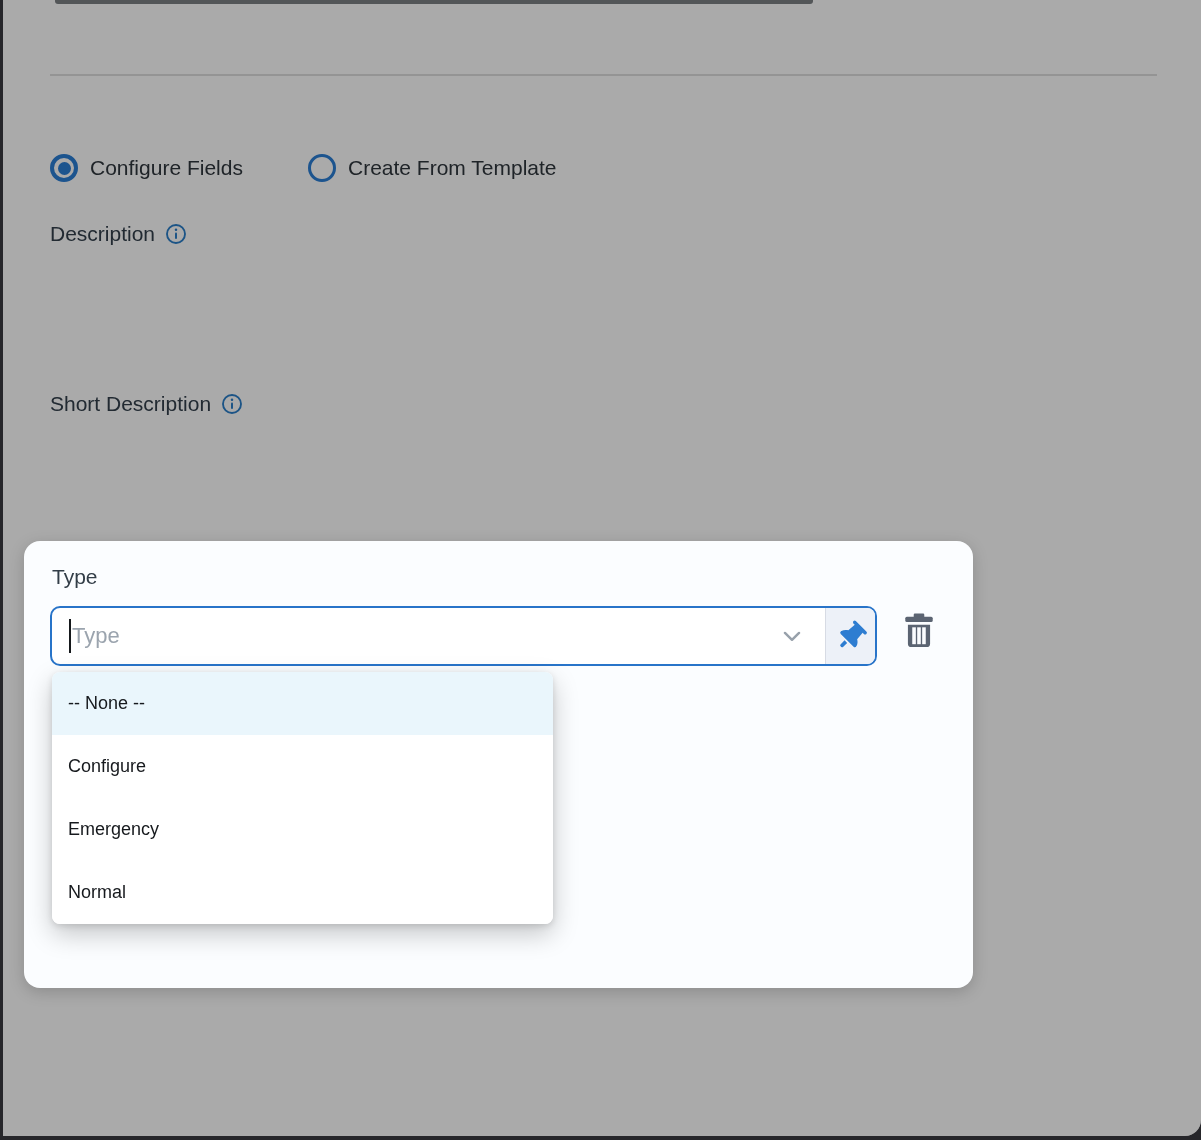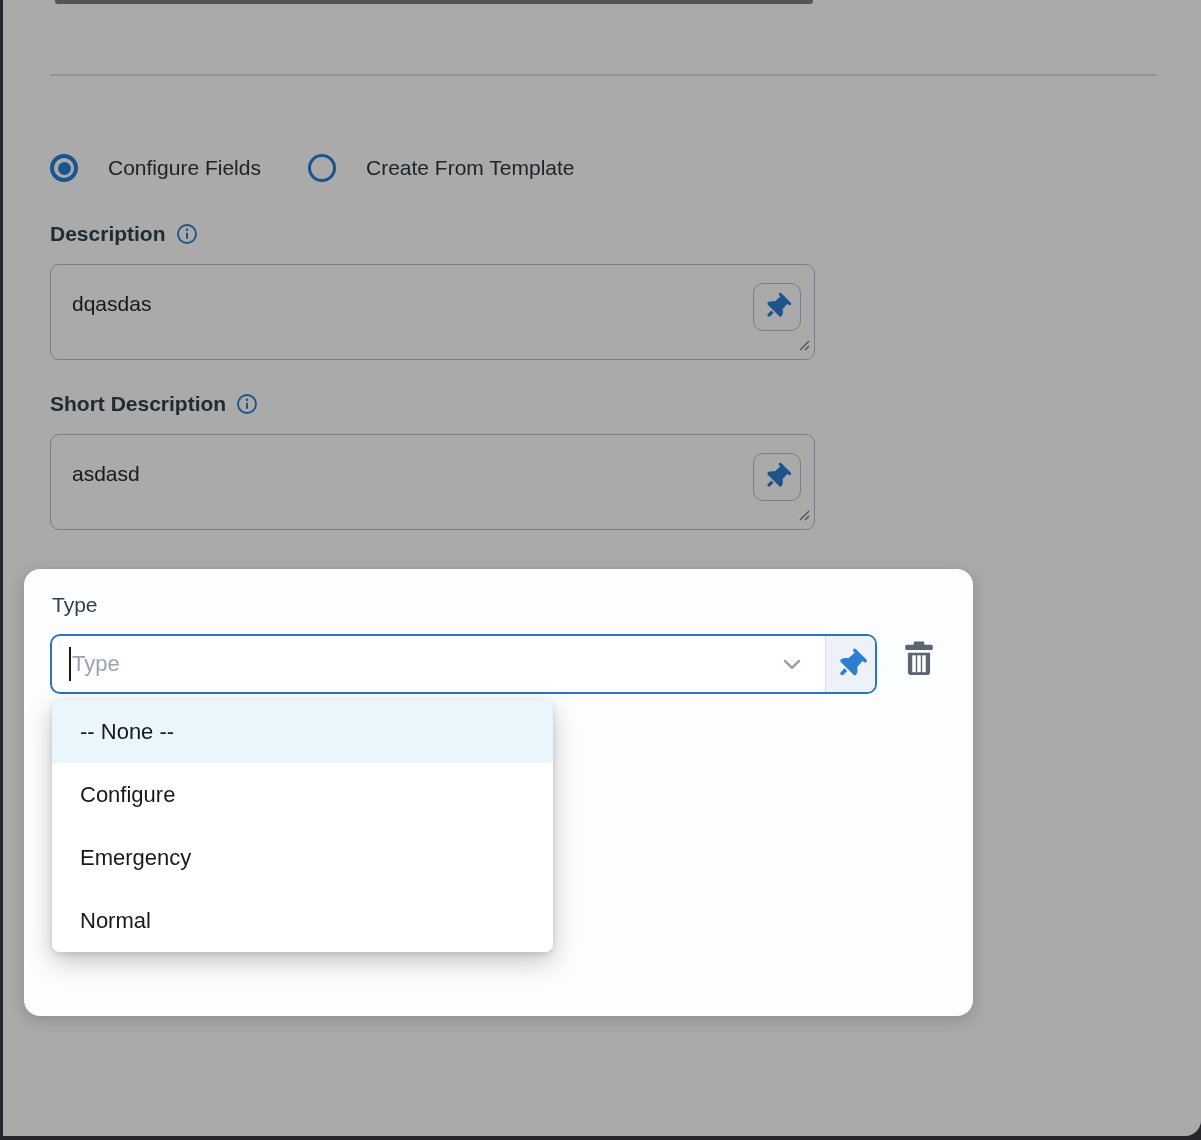--- a/index.html
+++ b/index.html
@@ -19,21 +19,21 @@
     position:absolute; left:52px; top:0; width:758px; height:4px;
     background:#7d8185; border-radius:0 0 3px 3px;
   }
   .divider {
     position:absolute; left:47px; top:74px; width:1107px; height:1.5px;
     background:#dedede;
   }
 
   
   .radio-option {
-    position:absolute; display:flex; align-items:center; gap:30px;
+    position:absolute; display:flex; align-items:center; gap:12px;
     cursor:pointer;
   }
   .radio-option.opt0 { left:47px; top:154px; }
   .radio-option.opt1 { left:305px; top:154px;text-align:center; }
   .radio-circle {
     width:28px; height:28px; border-radius:50%; background:#fff; position:relative;
     flex:0 0 auto;
   }
   .radio-circle.selected { border:4.5px solid #2a7ed6; }
   .radio-circle.selected::after {
@@ -42,21 +42,21 @@
   }
   .radio-circle.unselected { border:3px solid #2a7ed6; }
   .radio-label { font-size:21px; color:#2f363d; white-space:nowrap; }
 
   
   .field-label-row {
     position:absolute; left:47px; display:flex; align-items:center; gap:10px;
   }
   .field-label-row.f0 { top:222px; }
   .field-label-row.f1 { top:392px;text-align:right; }
-  .field-label { font-size:21px; font-weight:700; color:#33404c; }
+  .field-label { font-size:21px; font-weight:400; color:#33404c; }
 
   
   .textarea {
     position:absolute; left:47px; width:765px; height:96px;
     background:#ffffff; border:1.5px solid #b9bec5; border-radius:9px;
   }
   .textarea.t0 { top:264px; }
   .textarea.t1 { top:434px; }
   .textarea .value {
     position:absolute; left:21px; top:27px; font-size:21px; color:#23282d;
@@ -74,21 +74,20 @@
     position:absolute; left:3px; top:0; width:1198px; height:1136px;
     background:rgba(0,0,0,0.335); border-bottom-right-radius:16px;
     z-index:10; pointer-events:none;
   }
 
   
   .spotlight-card {
     position:absolute; left:24px; top:541px; width:949px; height:447px;
     background:#fbfdff; border-radius:16px; z-index:20;
     box-shadow:0 4px 16px rgba(0,0,0,0.18);
-    margin-top:28px;
   }
   .type-label {
     position:absolute; left:28px; top:24px; font-size:21px; color:#333e48;
   }
   .combobox {
     position:absolute; left:26px; top:65px; width:827px; height:60px;
     border:2.5px solid #2874c9; border-radius:10px; background:#ffffff;
     display:flex; overflow:hidden;
   }
   .cb-input {
@@ -110,22 +109,22 @@
     display:flex; align-items:center; justify-content:center;
   }
 
   
   .dropdown {
     position:absolute; left:28px; top:131px; width:501px;
     background:#ffffff; border-radius:8px; overflow:hidden; z-index:30;
     box-shadow:0 10px 26px rgba(0,0,0,0.22), 0 2px 6px rgba(0,0,0,0.12);
   }
   .dropdown-option {
-    height:63px; display:flex; align-items:center; padding-left:28px;
-    font-size:22px; color:#16191d; cursor:pointer; background:#ffffff;
+    height:63px; display:flex; align-items:center; padding-left:16px;
+    font-size:18px; color:#16191d; cursor:pointer; background:#ffffff;
   }
   .dropdown-option.highlighted { background:#eaf6fc; }
 </style>
 </head>
 <body>
 
 <div class="page">
 
   <div class="top-remnant"></div>
   <div class="divider"></div>
@@ -142,54 +141,28 @@
   <div class="field-label-row f0">
     <span class="field-label">Description</span>
     <span style="display:flex;">
       <svg width="22" height="22" viewBox="0 0 20 20">
         <circle cx="10" cy="10" r="8.2" fill="none" stroke="#2a7ec9" stroke-width="1.7"></circle>
         <circle cx="10" cy="6.2" r="1.15" fill="#2a7ec9"></circle>
         <rect x="9.1" y="8.7" width="1.8" height="5.9" rx="0.9" fill="#2a7ec9"></rect>
       </svg>
     </span>
   </div>
-  <div class="textarea t0">
-    <span class="value">dqasdas</span>
-    <span class="pin-btn">
-      <svg class="pin-glyph" width="20" height="26" viewBox="0 0 384 512">
-        <path fill="#2e7dd1" d="M32 32C32 14.3 46.3 0 64 0L320 0c17.7 0 32 14.3 32 32s-14.3 32-32 32l-29.5 0 11.4 148.2c36.7 19.9 65.7 53.2 79.5 94.7l1 3c3.3 9.8 1.6 20.5-4.4 28.8s-15.7 13.3-26 13.3L32 352c-10.3 0-19.9-4.9-26-13.3s-7.7-19-4.4-28.8l1-3c13.8-41.5 42.8-74.8 79.5-94.7L93.5 64 64 64C46.3 64 32 49.7 32 32zM160 384l64 0 0 96c0 17.7-14.3 32-32 32s-32-14.3-32-32l0-96z"></path>
-      </svg>
-    </span>
-    <span class="resize-handle">
-      <svg width="12" height="12" viewBox="0 0 12 12">
-        <path d="M2 11 L11 2 M7 11 L11 7" stroke="#6f757b" stroke-width="1.3" fill="none"></path>
-      </svg>
-    </span>
-  </div>
 
   <div class="field-label-row f1">
     <span class="field-label">Short Description</span>
     <span style="display:flex;">
       <svg width="22" height="22" viewBox="0 0 20 20">
         <circle cx="10" cy="10" r="8.2" fill="none" stroke="#2a7ec9" stroke-width="1.7"></circle>
         <circle cx="10" cy="6.2" r="1.15" fill="#2a7ec9"></circle>
         <rect x="9.1" y="8.7" width="1.8" height="5.9" rx="0.9" fill="#2a7ec9"></rect>
-      </svg>
-    </span>
-  </div>
-  <div class="textarea t1">
-    <span class="value">asdasd</span>
-    <span class="pin-btn">
-      <svg class="pin-glyph" width="20" height="26" viewBox="0 0 384 512">
-        <path fill="#2e7dd1" d="M32 32C32 14.3 46.3 0 64 0L320 0c17.7 0 32 14.3 32 32s-14.3 32-32 32l-29.5 0 11.4 148.2c36.7 19.9 65.7 53.2 79.5 94.7l1 3c3.3 9.8 1.6 20.5-4.4 28.8s-15.7 13.3-26 13.3L32 352c-10.3 0-19.9-4.9-26-13.3s-7.7-19-4.4-28.8l1-3c13.8-41.5 42.8-74.8 79.5-94.7L93.5 64 64 64C46.3 64 32 49.7 32 32zM160 384l64 0 0 96c0 17.7-14.3 32-32 32s-32-14.3-32-32l0-96z"></path>
-      </svg>
-    </span>
-    <span class="resize-handle">
-      <svg width="12" height="12" viewBox="0 0 12 12">
-        <path d="M2 11 L11 2 M7 11 L11 7" stroke="#6f757b" stroke-width="1.3" fill="none"></path>
       </svg>
     </span>
   </div>
 
 </div>
 
 <div class="dim-overlay"></div>
 
 <div class="spotlight-card">
   <div class="type-label">Type</div>

